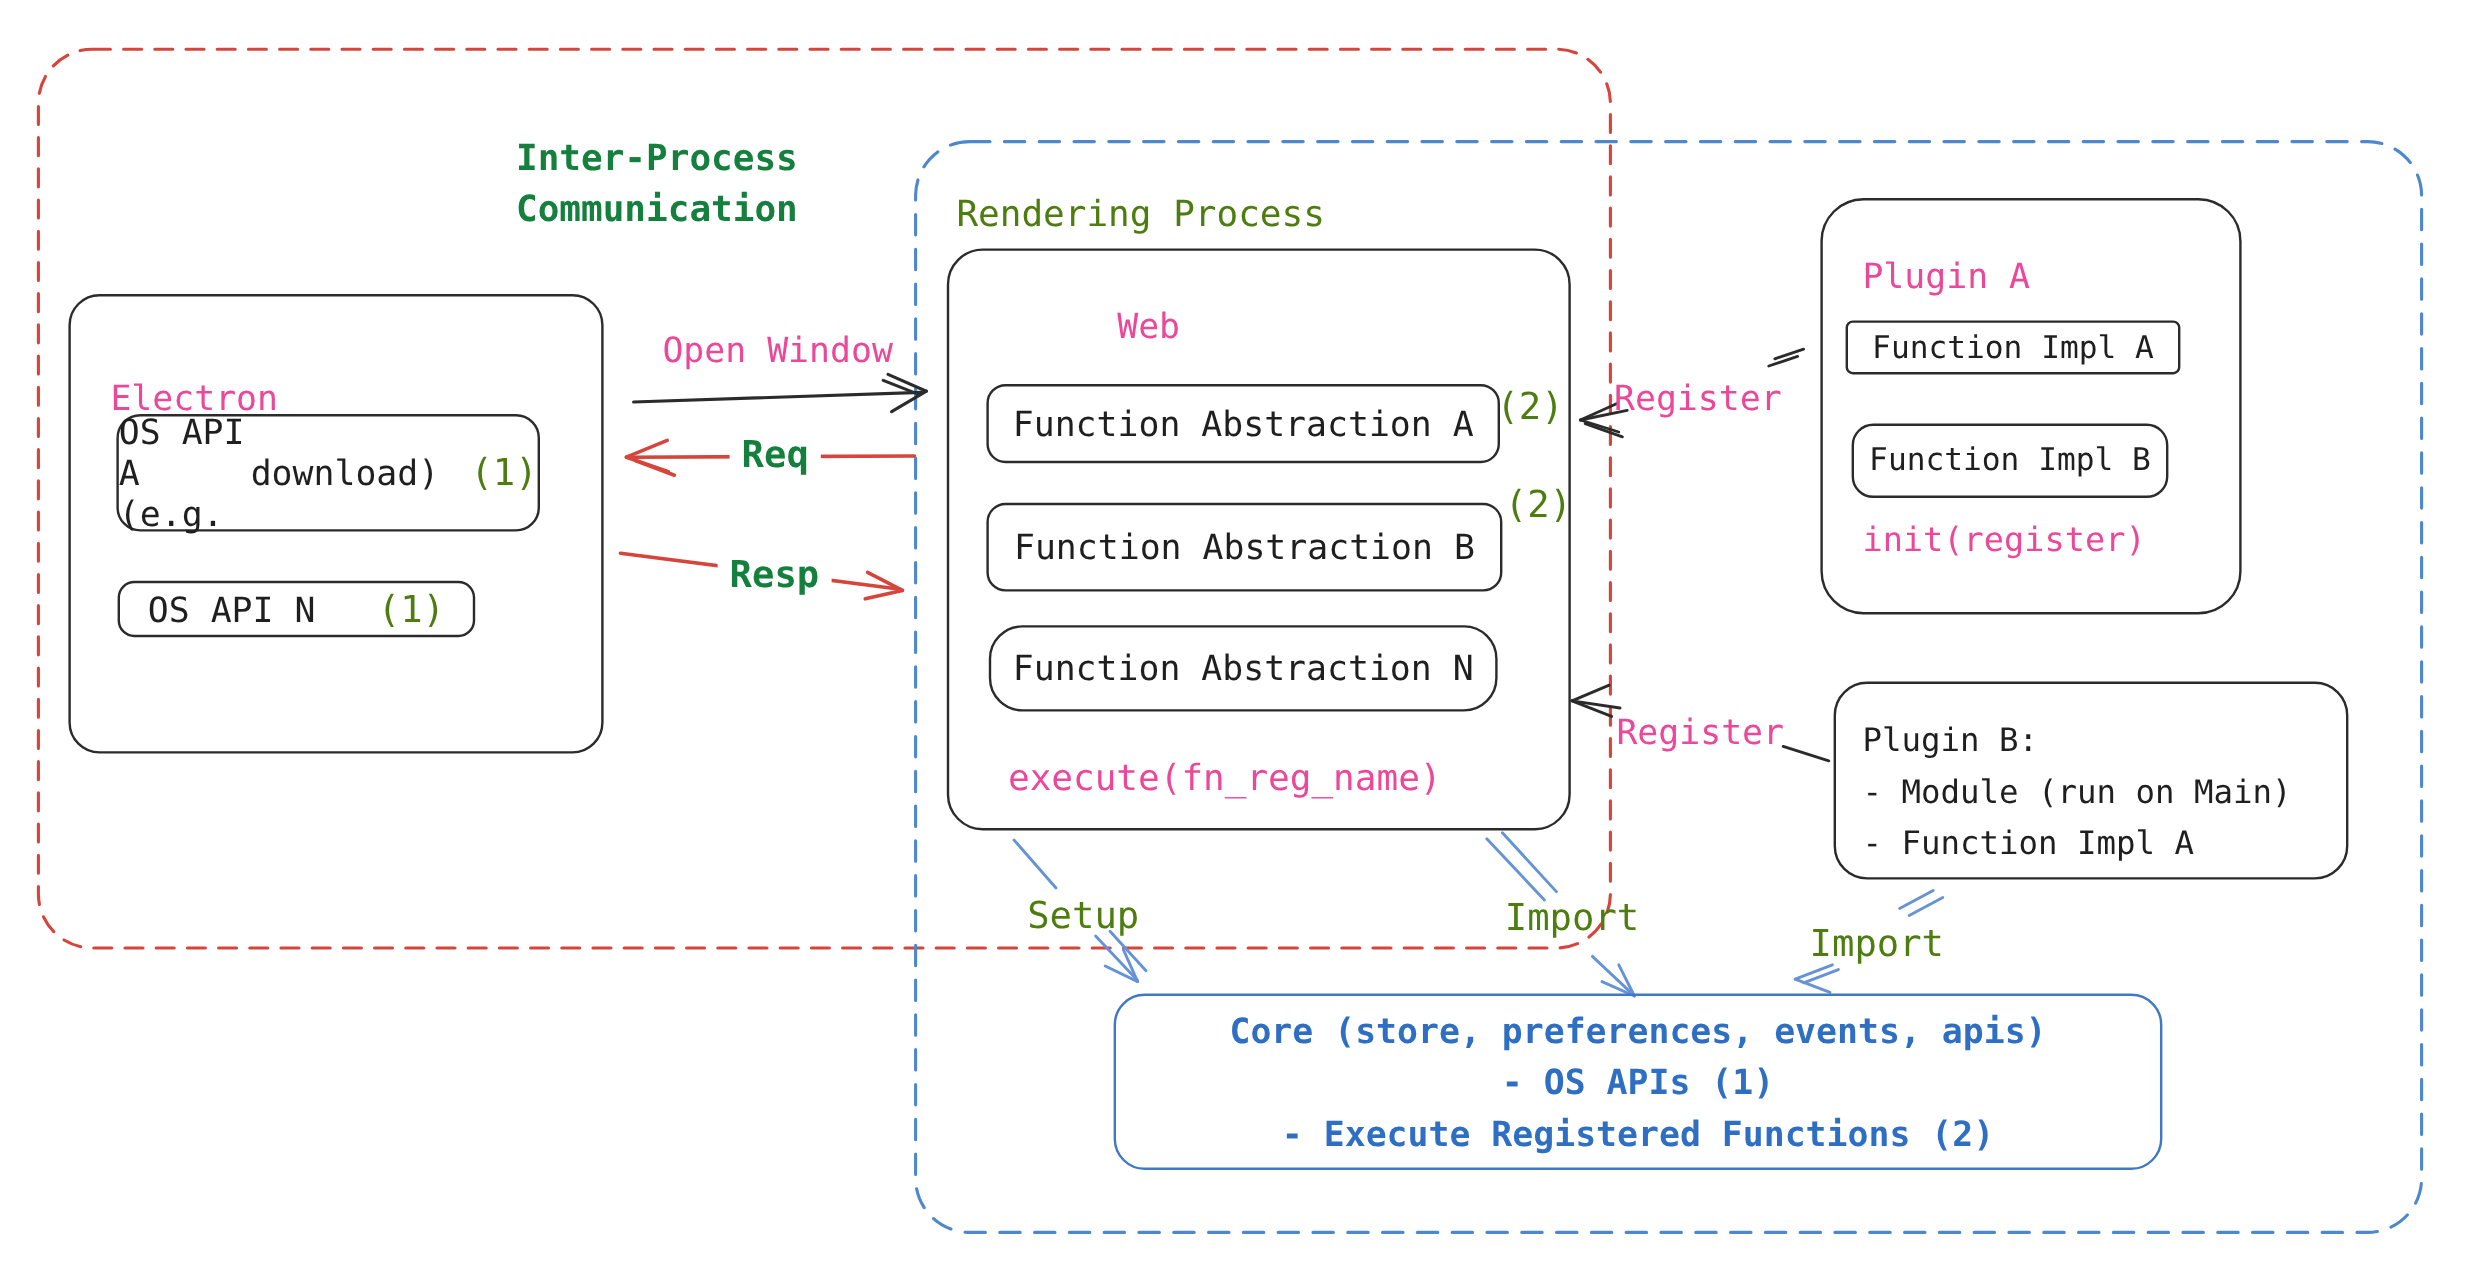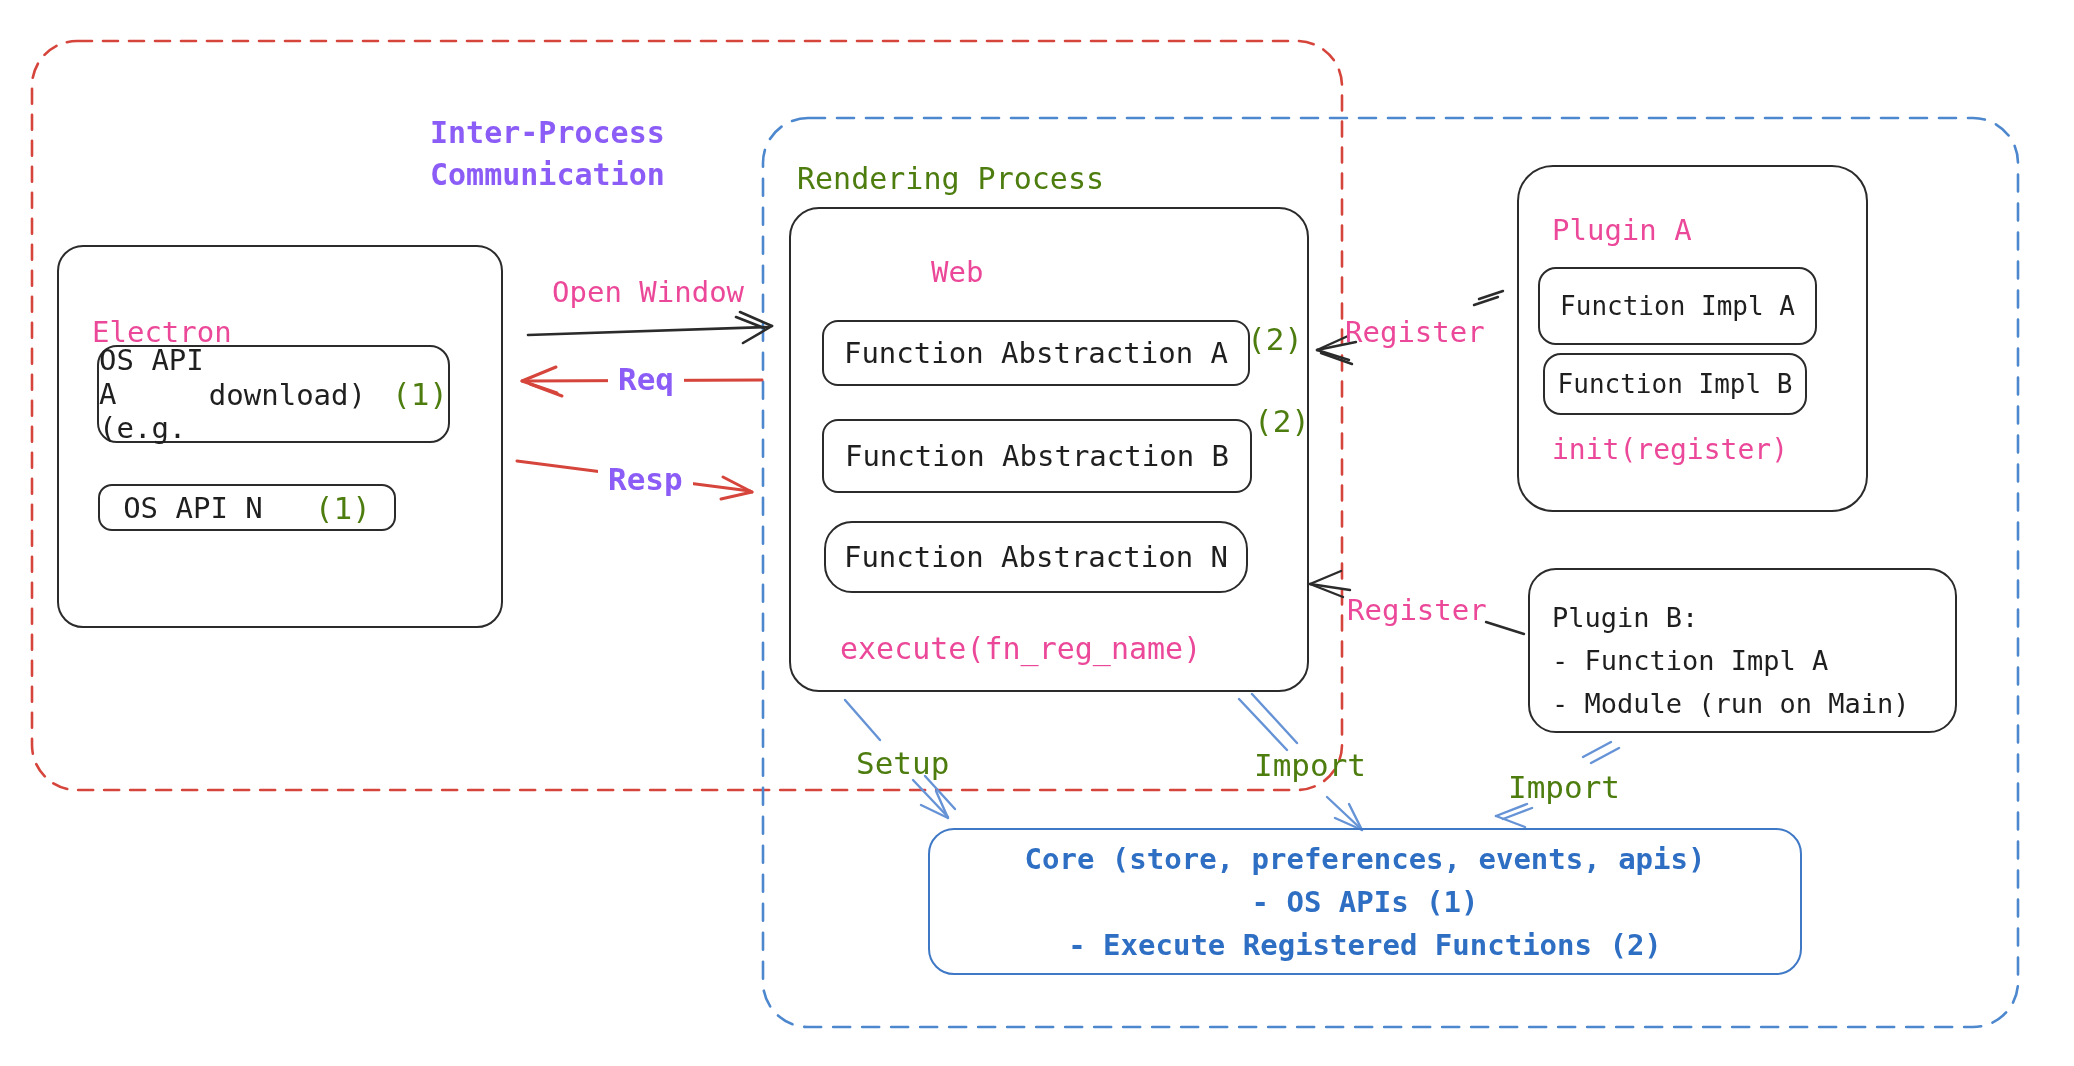--- a/index.html
+++ b/index.html
@@ -5,21 +5,21 @@
   html,body{margin:0;padding:0;background:#ffffff;}
   #canvas{
     position:relative;width:2074px;height:1066px;background:#ffffff;
     font-family:"DejaVu Sans Mono","Liberation Mono",monospace;
     color:#1f1f1f;overflow:hidden;
   }
   #arrow-layer{position:absolute;left:0;top:0;width:2074px;height:1066px;z-index:1;}
   .box{position:absolute;border:2.4px solid #2b2b2b;border-radius:26px;background:transparent;z-index:2;box-sizing:border-box;}
   .lbl{position:absolute;white-space:pre;z-index:3;line-height:1.15;}
   .black{color:#ec4899;}
-  .red{color:#8b5cf6;font-weight:bold;}
+  .red{color:#15803d;font-weight:bold;}
   .blue{color:#4d7c0f;font-weight:normal;}
   .fs29{font-size:29px;}
   .fs30{font-size:30px;}
   .fs31{font-size:31px;}
   .fs26{font-size:26px;}
   .fs28{font-size:28px;}
   .center-box{display:flex;align-items:center;justify-content:center;}
   .col-center{display:flex;flex-direction:row;align-items:center;justify-content:center;}
   .on-line{background:#ffffff;padding:0 10px;}
   .title2{line-height:1.4;}
@@ -144,32 +144,32 @@
     <span class="fs29">Function Abstraction N</span>
   </div>
 
   <div class="lbl black fs30" style="left:840px;top:632px;">execute(fn_reg_name)</div>
 
   <div class="lbl black fs29" style="left:1345px;top:316px;">Register</div>
   <div class="lbl black fs29" style="left:1347px;top:594px;">Register</div>
 
   <div class="box" style="left:1517px;top:165px;width:351px;height:347px;border-radius:36px;"></div>
   <div class="lbl black fs29" style="left:1552px;top:214px;">Plugin A</div>
-  <div class="box center-box" style="left:1538px;top:267px;width:279px;height:78px;border-radius:18px;">
+  <div class="box center-box" style="left:1538px;top:267px;width:279px;height:45px;border-radius:6px;">
     <span class="fs26">Function Impl A</span>
   </div>
   <div class="box center-box" style="left:1543px;top:353px;width:264px;height:62px;border-radius:18px;">
     <span class="fs26">Function Impl B</span>
   </div>
   <div class="lbl black fs28" style="left:1552px;top:434px;">init(register)</div>
 
   <div class="box" id="plugin-b-box" style="left:1528px;top:568px;width:429px;height:165px;border-radius:28px;">
     <div>Plugin B:</div>
+    <div>- Module (run on Main)</div>
     <div>- Function Impl A</div>
-    <div>- Module (run on Main)</div>
   </div>
 
   <div class="lbl blue fs31" style="left:856px;top:746px;">Setup</div>
   <div class="lbl blue fs31" style="left:1254px;top:748px;">Import</div>
   <div class="lbl blue fs31" style="left:1508px;top:770px;">Import</div>
 
   <div id="core-box" style="left:928px;top:828px;width:874px;height:147px;">
     <div>Core (store, preferences, events, apis)</div>
     <div>- OS APIs (1)</div>
     <div>- Execute Registered Functions (2)</div>

